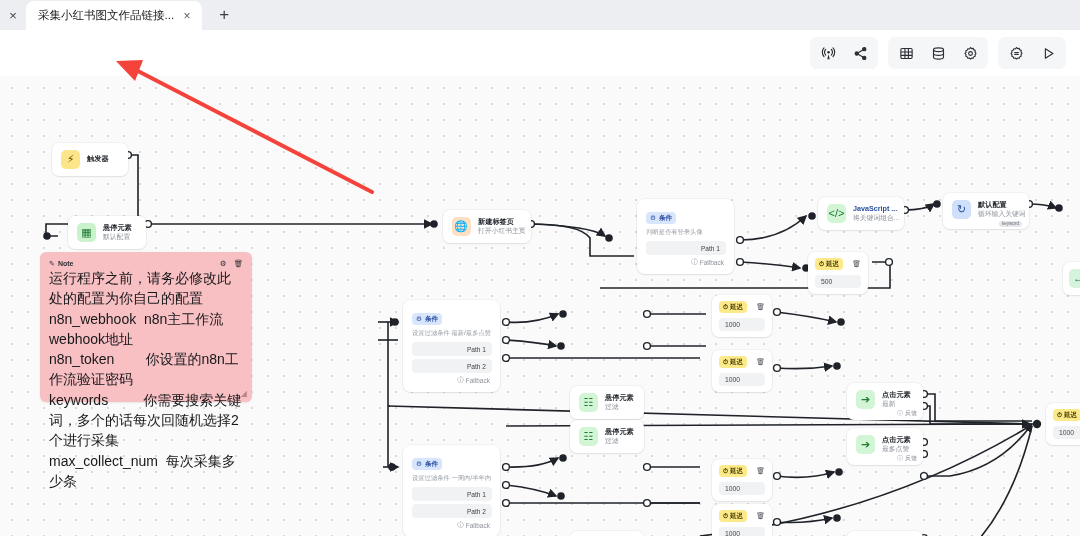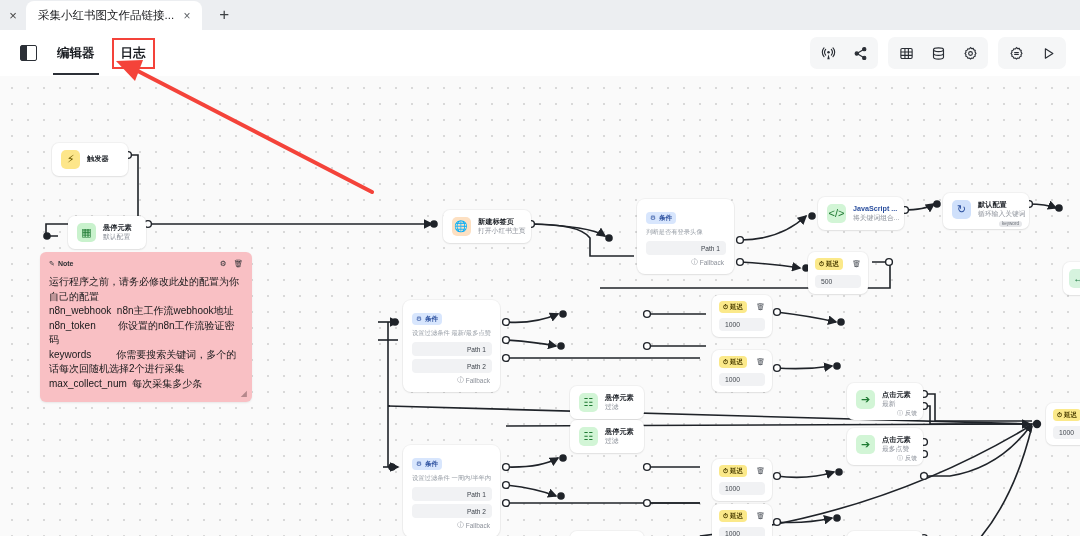--- a/index.html
+++ b/index.html
@@ -156,21 +156,21 @@
   
   .note {
     position: absolute; left: 40px; top: 176px; width: 212px; height: 150px;
     background: #f9c0c4; border-radius: 6px;
     box-shadow: 0 1px 2px rgba(0,0,0,.08);
     padding: 7px 9px;
   }
   .note-hdr { display: flex; align-items: center; justify-content: space-between; }
   .note-title { font-size: 7px; font-weight: 700; color: #2d2f33; display: flex; align-items: center; gap: 3px; }
   .note-acts { display: flex; gap: 7px; font-size: 7.5px; color: #2d2f33; }
-  .note-body { margin-top: 7px; font-size: 10px; line-height: 1.45; color: #17181a; white-space: pre-wrap; }
+  .note-body { font-size: 14px; line-height: 1.45; color: #17181a; white-space: pre-wrap; }
   .note-grip { position: absolute; right: 5px; bottom: 4px; font-size: 8px; color: #b5888c; }
 
   
   .annot { position: absolute; inset: 0; pointer-events: none; z-index: 40; }
   .hl-box {
     position: absolute; left: 100px; top: 44px; width: 34px; height: 22px;
     border: 2px solid #f4433a; border-radius: 2px;
   }
 </style>
 </head>
@@ -181,25 +181,20 @@
   <div class="tabstrip">
     <div class="tab-close-left">×</div>
     <div class="tab">
       <span class="tab-title">采集小红书图文作品链接...</span>
       <span class="tab-x">×</span>
     </div>
     <div class="newtab">+</div>
   </div>
 
   <div class="header">
-    <div class="hdr-left">
-      <div class="panel-icon"></div>
-      <div class="hdr-tab active">编辑器</div>
-      <div class="hdr-tab highlight">日志</div>
-    </div>
 
     <div class="hdr-right">
       <div class="icon-group">
         <div class="ibtn">
           <svg width="15" height="15" viewBox="0 0 24 24" fill="none" stroke="#2a2e35" stroke-width="1.8" stroke-linecap="round">
             <circle cx="12" cy="10" r="2" fill="#2a2e35" stroke="none"></circle>
             <path d="M7.5 5.5a7 7 0 0 0 0 9M16.5 5.5a7 7 0 0 1 0 9"></path>
             <path d="M4.8 3a10.5 10.5 0 0 0 0 14M19.2 3a10.5 10.5 0 0 1 0 14"></path>
             <path d="M10 21h4l-2-8z" fill="#2a2e35" stroke="none"></path>
           </svg>

